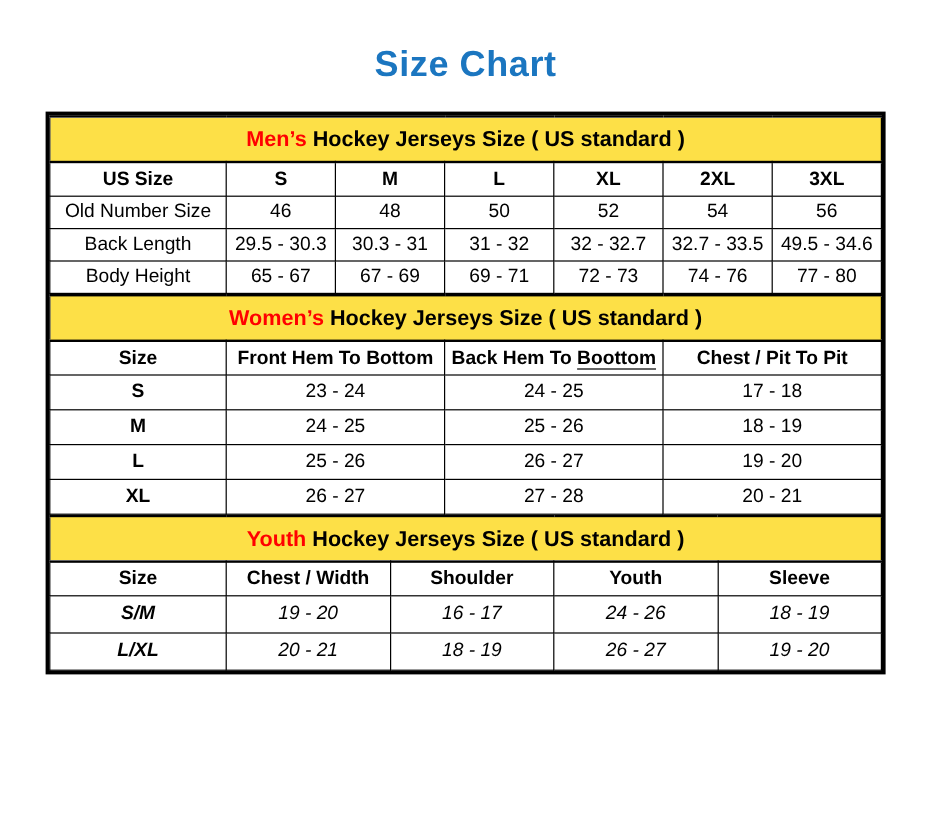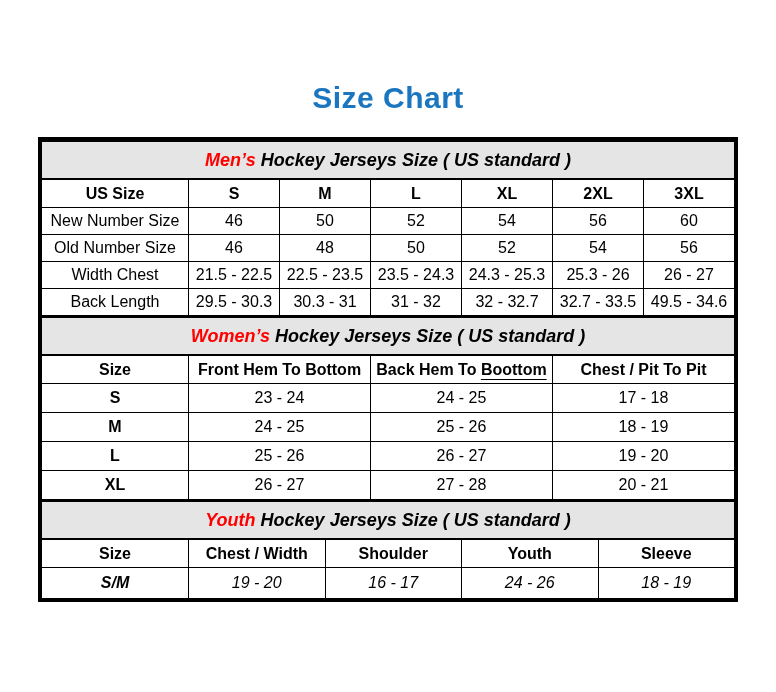--- a/index.html
+++ b/index.html
@@ -5,21 +5,21 @@
   html, body { margin: 0; padding: 0; }
   body {
     width: 776px; height: 692px;
     background: #ffffff;
     font-family: "Liberation Sans", sans-serif;
     color: #000000;
     overflow: hidden;
   }
   .page-title {
     margin: 0;
-    padding-top: 81px;
+    padding-top: 37px;
     text-align: center;
     font-size: 30px;
     font-weight: bold;
     color: #1b76c0;
     letter-spacing: 0.5px;
   }
   .chart-wrap {
     margin: 22px 38px 0 38px;
     border: 3px solid #000000;
   }
@@ -31,27 +31,26 @@
   table.size-table td, table.size-table th {
     border: 1.5px solid #000000;
     text-align: center;
     vertical-align: middle;
     padding: 0 2px;
     overflow: hidden;
     white-space: nowrap;
   }
   col.c-label { width: 147px; }
   tr.band td {
-    background: #e5e5e5;
+    background: #fde047;
     font-weight: bold;
     font-size: 18px;
     height: 36px;
     border-top-width: 2px;
     border-bottom-width: 2px;
-    font-style: italic;
   }
   tr.band .accent { color: #ff0000; }
   table.size-table th {
     font-weight: bold;
     font-size: 16px;
     height: 27px;
   }
   td.val, td.rowlabel {
     font-weight: normal;
     font-size: 16px;
@@ -88,54 +87,45 @@
     <tr>
       <th>US Size</th>
       <th>S</th>
       <th>M</th>
       <th>L</th>
       <th>XL</th>
       <th>2XL</th>
       <th>3XL</th>
     </tr>
     <tr>
-      <td class="rowlabel">New Number Size</td>
-      <td class="val">46</td>
-      <td class="val">50</td>
-      <td class="val">52</td>
-      <td class="val">54</td>
-      <td class="val">56</td>
-      <td class="val">60</td>
-    </tr>
-    <tr>
       <td class="rowlabel">Old Number Size</td>
       <td class="val">46</td>
       <td class="val">48</td>
       <td class="val">50</td>
       <td class="val">52</td>
       <td class="val">54</td>
       <td class="val">56</td>
     </tr>
     <tr>
-      <td class="rowlabel">Width Chest</td>
-      <td class="val">21.5 - 22.5</td>
-      <td class="val">22.5 - 23.5</td>
-      <td class="val">23.5 - 24.3</td>
-      <td class="val">24.3 - 25.3</td>
-      <td class="val">25.3 - 26</td>
-      <td class="val">26 - 27</td>
-    </tr>
-    <tr>
       <td class="rowlabel">Back Length</td>
       <td class="val">29.5 - 30.3</td>
       <td class="val">30.3 - 31</td>
       <td class="val">31 - 32</td>
       <td class="val">32 - 32.7</td>
       <td class="val">32.7 - 33.5</td>
       <td class="val">49.5 - 34.6</td>
+    </tr>
+    <tr>
+      <td class="rowlabel">Body Height</td>
+      <td class="val">65 - 67</td>
+      <td class="val">67 - 69</td>
+      <td class="val">69 - 71</td>
+      <td class="val">72 - 73</td>
+      <td class="val">74 - 76</td>
+      <td class="val">77 - 80</td>
     </tr>
     </tbody>
   </table>
 
   <table class="size-table womens">
     <colgroup>
         <col class="c-label">
         <col span="3">
       </colgroup>
     <tbody>
@@ -191,16 +181,23 @@
       <th>Youth</th>
       <th>Sleeve</th>
     </tr>
     <tr>
       <td class="rowlabel">S/M</td>
       <td class="val">19 - 20</td>
       <td class="val">16 - 17</td>
       <td class="val">24 - 26</td>
       <td class="val">18 - 19</td>
     </tr>
+    <tr>
+      <td class="rowlabel">L/XL</td>
+      <td class="val">20 - 21</td>
+      <td class="val">18 - 19</td>
+      <td class="val">26 - 27</td>
+      <td class="val">19 - 20</td>
+    </tr>
     </tbody>
   </table>
 
 </div>
 
 </body></html>

